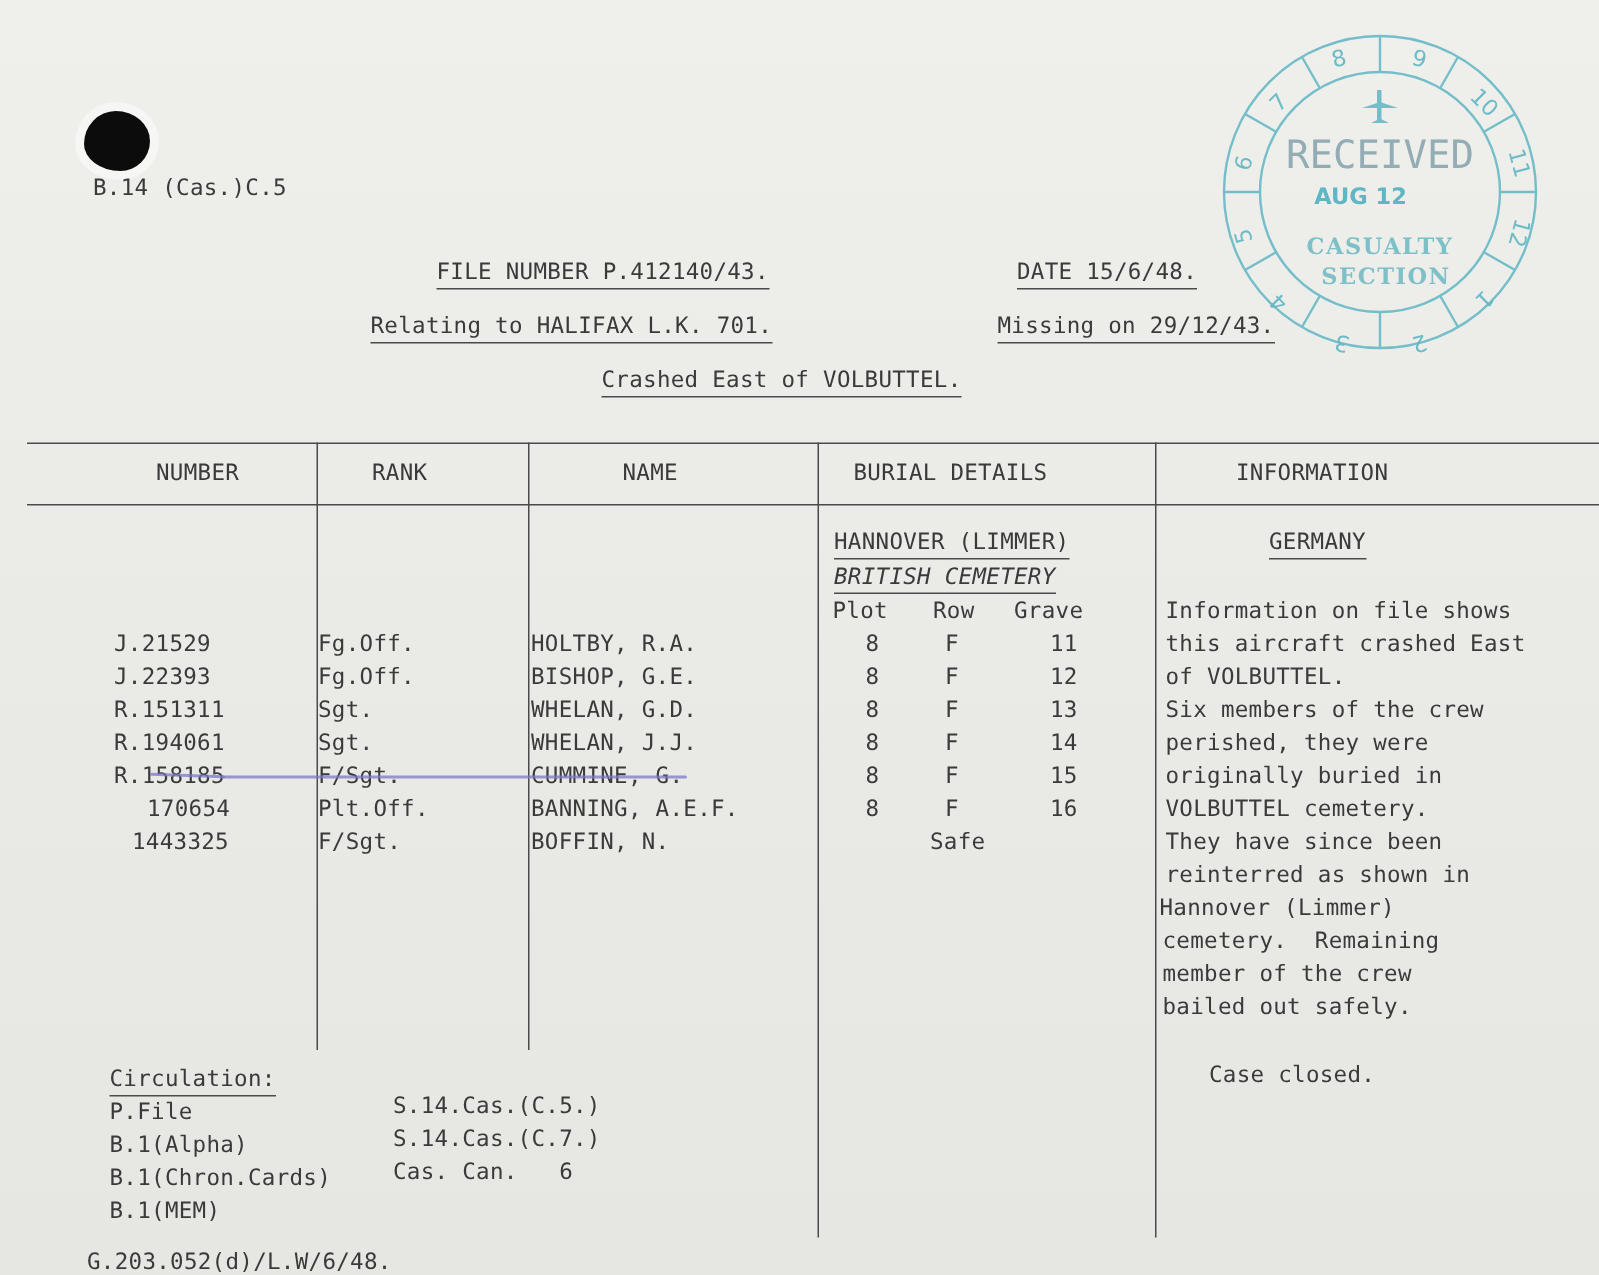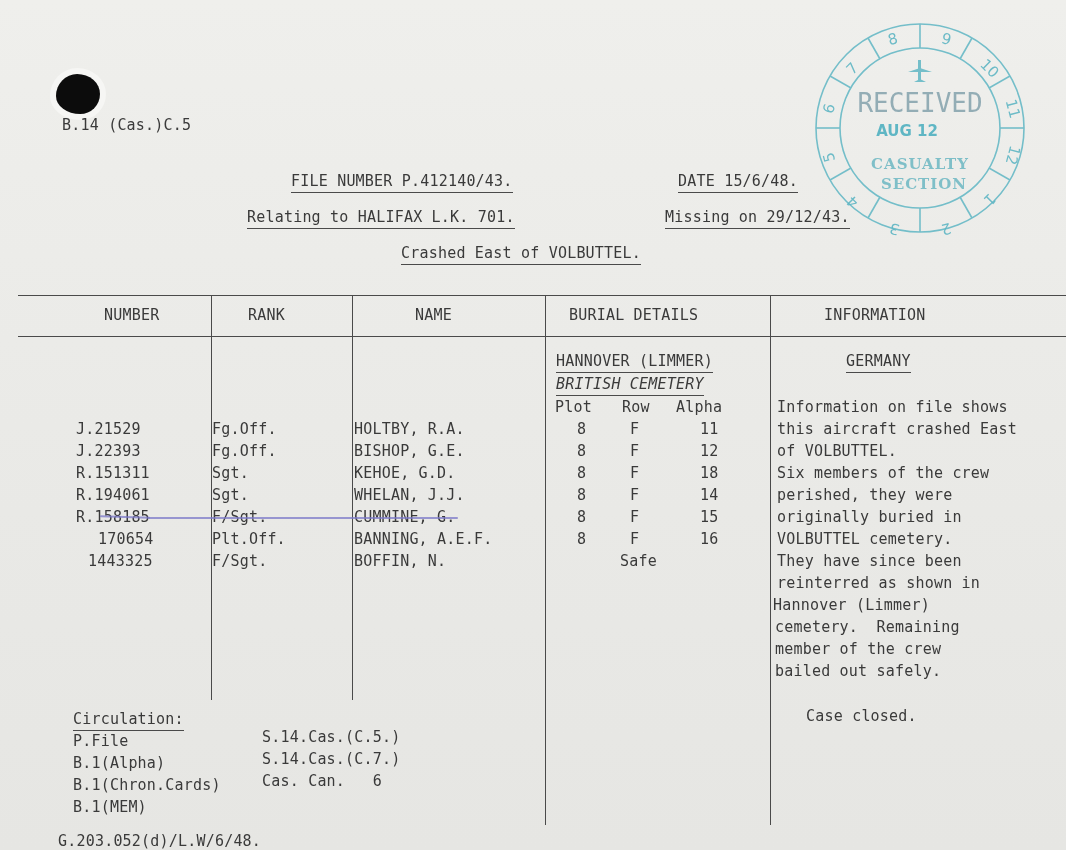--- a/index.html
+++ b/index.html
@@ -86,45 +86,45 @@
   <div class="t" style="left:104px;top:304px;">NUMBER</div>
   <div class="t" style="left:248px;top:304px;">RANK</div>
   <div class="t" style="left:415px;top:304px;">NAME</div>
   <div class="t" style="left:569px;top:304px;">BURIAL DETAILS</div>
   <div class="t" style="left:824px;top:304px;">INFORMATION</div>
 
   <div class="t u" style="left:556px;top:350px;">HANNOVER (LIMMER)</div>
   <div class="t u" style="left:556px;top:373px;font-style:italic;">BRITISH CEMETERY</div>
   <div class="t" style="left:555px;top:396px;">Plot</div>
   <div class="t" style="left:622px;top:396px;">Row</div>
-  <div class="t" style="left:676px;top:396px;">Alpha</div>
+  <div class="t" style="left:676px;top:396px;">Grave</div>
 
   <div>
     <div class="t" style="left:76px;top:418px;">J.21529</div>
     <div class="t" style="left:212px;top:418px;">Fg.Off.</div>
     <div class="t" style="left:354px;top:418px;">HOLTBY, R.A.</div>
     <div class="t" style="left:577px;top:418px;">8</div>
     <div class="t" style="left:630px;top:418px;">F</div>
     <div class="t" style="left:700px;top:418px;">11</div>
   </div>
   <div>
     <div class="t" style="left:76px;top:440px;">J.22393</div>
     <div class="t" style="left:212px;top:440px;">Fg.Off.</div>
     <div class="t" style="left:354px;top:440px;">BISHOP, G.E.</div>
     <div class="t" style="left:577px;top:440px;">8</div>
     <div class="t" style="left:630px;top:440px;">F</div>
     <div class="t" style="left:700px;top:440px;">12</div>
   </div>
   <div>
     <div class="t" style="left:76px;top:462px;">R.151311</div>
     <div class="t" style="left:212px;top:462px;">Sgt.</div>
-    <div class="t" style="left:354px;top:462px;">KEHOE, G.D.</div>
+    <div class="t" style="left:354px;top:462px;">WHELAN, G.D.</div>
     <div class="t" style="left:577px;top:462px;">8</div>
     <div class="t" style="left:630px;top:462px;">F</div>
-    <div class="t" style="left:700px;top:462px;">18</div>
+    <div class="t" style="left:700px;top:462px;">13</div>
   </div>
   <div>
     <div class="t" style="left:76px;top:484px;">R.194061</div>
     <div class="t" style="left:212px;top:484px;">Sgt.</div>
     <div class="t" style="left:354px;top:484px;">WHELAN, J.J.</div>
     <div class="t" style="left:577px;top:484px;">8</div>
     <div class="t" style="left:630px;top:484px;">F</div>
     <div class="t" style="left:700px;top:484px;">14</div>
   </div>
   <div>

